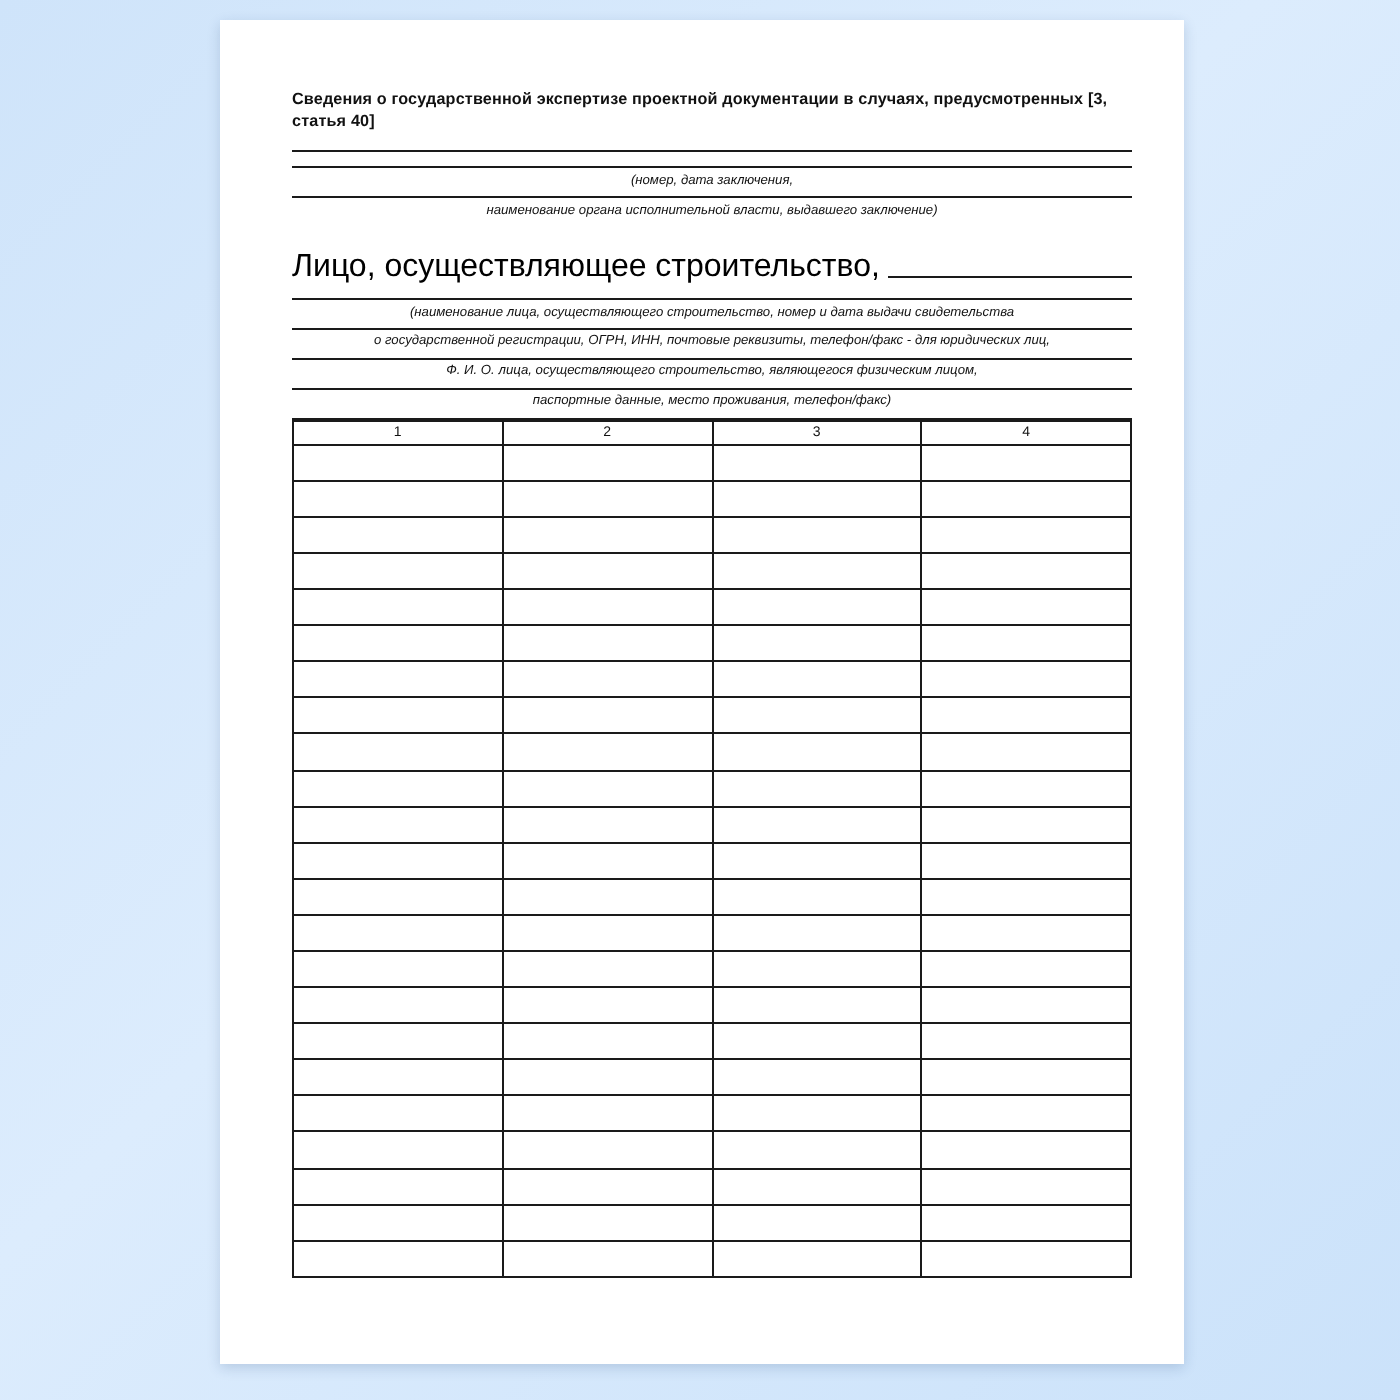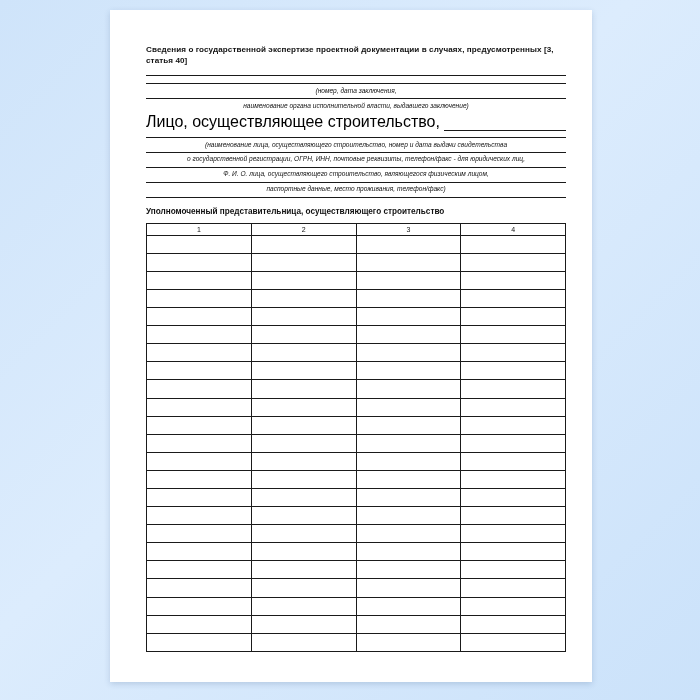--- a/index.html
+++ b/index.html
@@ -52,22 +52,23 @@
     font-size: 6.6px;
     font-style: italic;
     color: #111;
     text-align: center;
     line-height: 1.5;
     padding: 1.5px 0 2.5px 0;
   }
   .line-block { margin-bottom: 0; }
   .lead-row {
     display: flex;
-    align-items: flex-end;
+    align-items: center;
     gap: 4px;
+    margin-top: 12px;
   }
   .lead-row .lead-text { white-space: nowrap; }
   .lead-row .lead-fill { flex: 1; border-bottom: 1px solid #1a1a1a; height: 9px; }
   .section-head {
     font-size: 8.2px;
     font-weight: bold;
     color: #111;
     margin: 9px 0 7px 0;
   }
   table.grid {
@@ -130,21 +131,20 @@
         <div class="caption">(наименование лица, осуществляющего строительство, номер и дата выдачи свидетельства</div>
         <div class="rule"></div>
         <div class="caption">о государственной регистрации, ОГРН, ИНН, почтовые реквизиты, телефон/факс - для юридических лиц,</div>
         <div class="rule"></div>
         <div class="caption">Ф. И. О. лица, осуществляющего строительство, являющегося физическим лицом,</div>
         <div class="rule"></div>
         <div class="caption">паспортные данные, место проживания, телефон/факс)</div>
         <div class="rule"></div>
       </div>
 
-      <div class="section-head">Уполномоченный представительница, осуществляющего строительство</div>
 
       <table class="grid">
         <thead>
           <tr>
             <td class="numrow">1</td>
             <td class="numrow">2</td>
             <td class="numrow">3</td>
             <td class="numrow">4</td>
           </tr>
         </thead>

